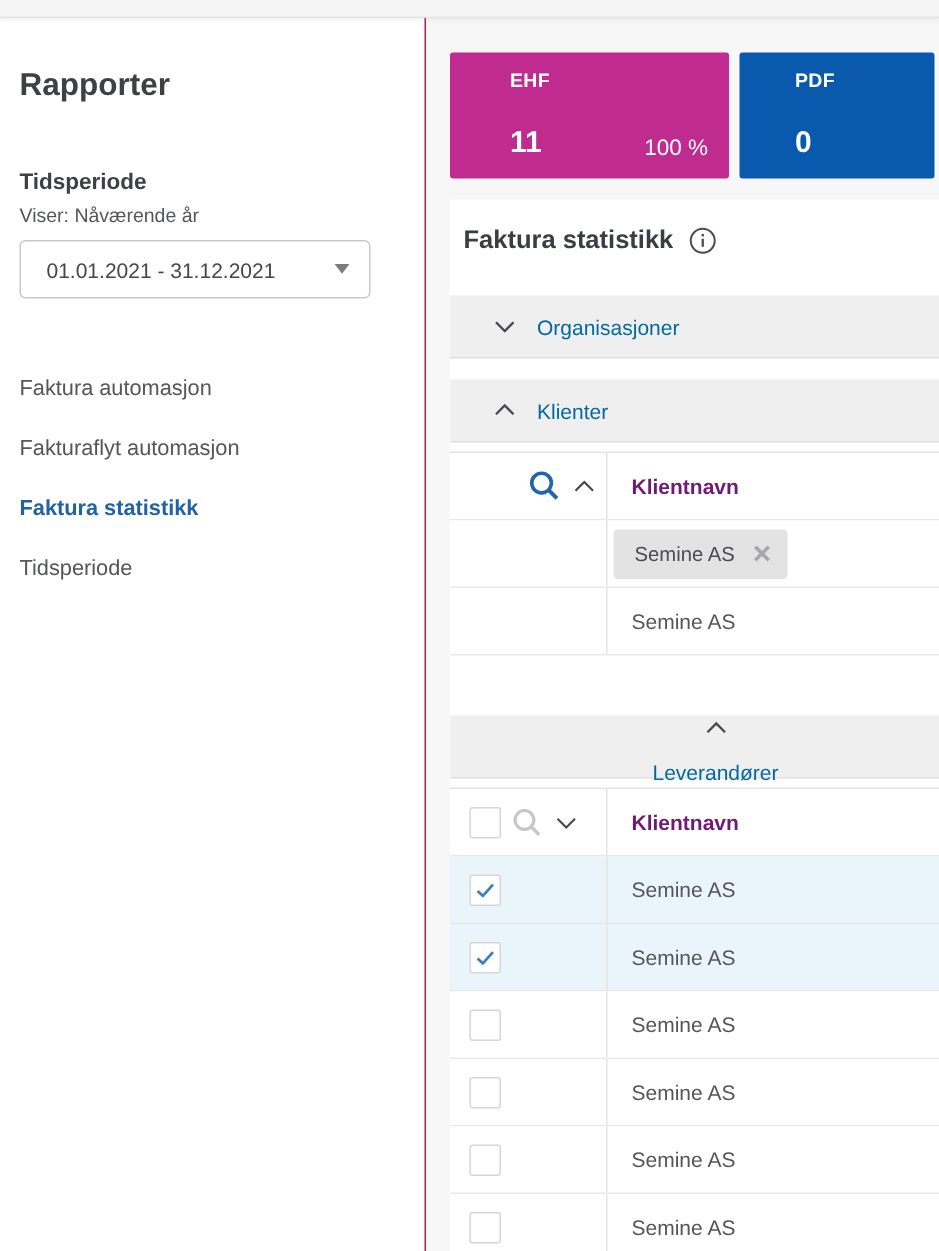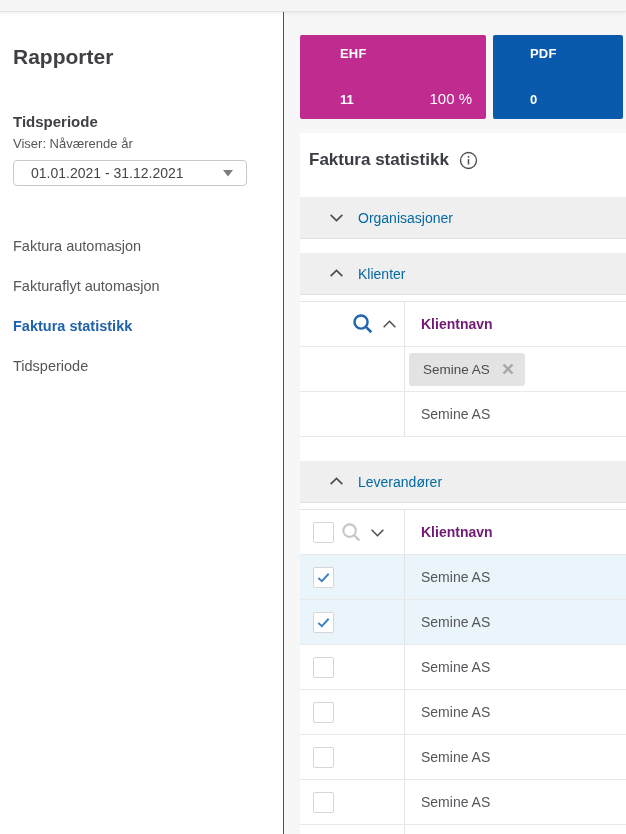--- a/index.html
+++ b/index.html
@@ -36,21 +36,21 @@
     margin-top: 33px;
     font-size: 21px; font-weight: bold; color: #3f4044;
   }
   .tp-heading {
     margin-top: 44px;
     font-size: 15px; font-weight: bold; color: #3e4043;
   }
   .tp-viser { margin-top: 6px; font-size: 13px; color: #55565a; }
   .datepicker {
     margin-top: 9px;
-    width: 234px; height: 26px;
+    width: 234px; height: 39px;
     border: 1px solid #c9c9cb; border-radius: 4px;
     background: #fff;
     display: flex; align-items: center; justify-content: space-between;
     padding: 0 13px 0 17px;
     font-size: 14px; color: #45464a;
     cursor: pointer;
   }
   .datepicker .caret { display: flex; }
   .menu { margin-top: 50px; }
   .menu-item {
@@ -64,21 +64,21 @@
   .card {
     height: 84px; border-radius: 2px; color: #fff;
     padding: 11px 14px 12px 14px;
     display: flex; flex-direction: column; justify-content: space-between;
     cursor: pointer;
   }
   .card.ehf { width: 186px; padding-left: 40px; }
   .card.pdf { width: 130px; }
   .card-label { font-size: 13px; font-weight: bold; letter-spacing: 0.2px; }
   .card-bottom { display: flex; justify-content: space-between; align-items: flex-end; }
-  .card-count { font-size: 13px; font-weight: bold; }
+  .card-count { font-size: 20px; font-weight: bold; }
   .card-pct { font-size: 15px; }
   
   .panel { background: #ffffff; margin-top: 14px; flex: 1; }
   .panel-header {
     padding: 17px 0 0 9px;
     display: flex; align-items: center; gap: 10px;
   }
   .panel-title { font-size: 17px; font-weight: bold; color: #3b3d44; }
   .info-icon { display: flex; cursor: pointer; }
   
@@ -86,21 +86,21 @@
     height: 42px;
     background: #f0eff0;
     border-bottom: 1px solid #e1e1e2;
     display: flex; align-items: center;
     padding-left: 28px; gap: 13px;
     font-size: 14px; color: #0369a1;
     cursor: pointer;
   }
   .band.first { margin-top: 27px; }
   .band.mid   { margin-top: 14px; }
-  .band.lev   { margin-top: 24px; }
+  .band.lev   { margin-top: 40px; flex-direction: column; }
   .chev { display: flex; }
   
   .table { margin-top: 6px; border-top: 1px solid #e5e5e6; }
   .trow {
     display: flex; height: 45px;
     border-bottom: 1px solid #e9e9ea;
     background: #fff;
   }
   .trow.checked { background: #e9f4fb; }
   .c1 {

